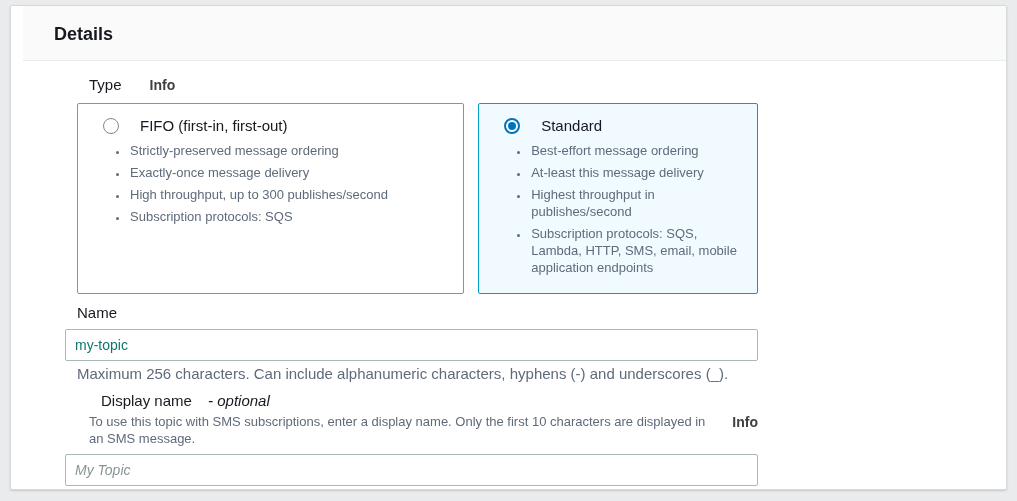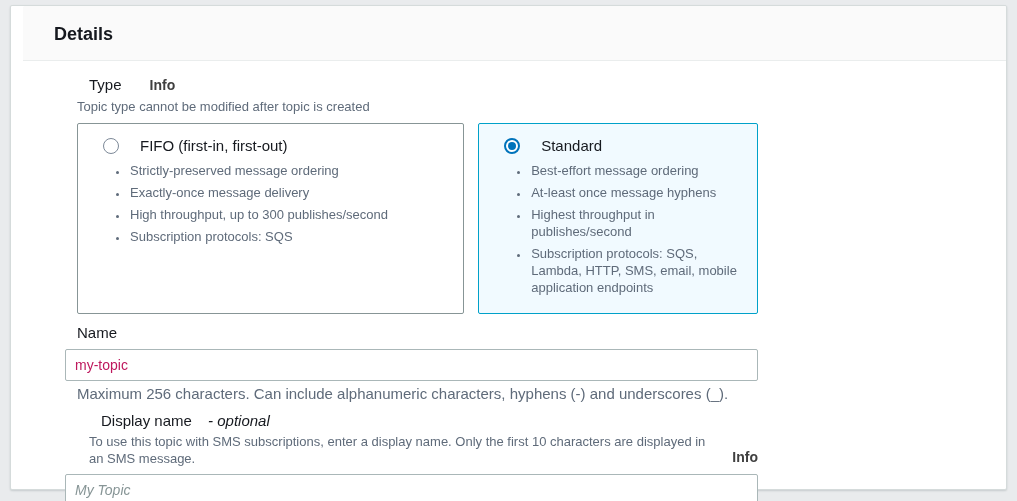--- a/index.html
+++ b/index.html
@@ -94,45 +94,44 @@
     display: block;
     width: 100%;
     height: 32px;
     margin-top: 7px;
     border: 1px solid #aab7b8;
     border-radius: 2px;
     background: #ffffff;
     padding: 4px 9px;
     font-family: "Liberation Sans", sans-serif;
     font-size: 14px;
-    color: #be185d;
+    color: #0f766e;
     outline: none;
   }
   .text-input::placeholder { color: #879596; font-style: italic; opacity: 1; }
   .field-helper { font-size: 15px; color: #5f6b7a; margin-top: 5px; line-height: 16px; }
 
-  .desc-with-info { display: flex; align-items: flex-end; }
+  .desc-with-info { display: flex; align-items: flex-start; }
 </style>
 </head>
 <body>
 
 <div class="panel">
   <div class="panel-header">
     <div class="panel-title">Details</div>
   </div>
 
   <div class="panel-body">
     <div class="form-width">
 
       <div>
         <div class="field-label-row">
           <span class="field-label">Type</span>
           <a class="info-link">Info</a>
         </div>
-        <div class="field-description">Topic type cannot be modified after topic is created</div>
 
         <div class="cards-row">
 
           <div class="option-card card-fifo">
             <div class="option-head">
               <div class="radio"></div>
               <span class="option-title">FIFO (first-in, first-out)</span>
             </div>
             <ul class="bullets">
               <li>Strictly-preserved message ordering</li>
@@ -142,21 +141,21 @@
             </ul>
           </div>
 
           <div class="option-card card-standard selected">
             <div class="option-head">
               <div class="radio checked"></div>
               <span class="option-title">Standard</span>
             </div>
             <ul class="bullets">
               <li>Best-effort message ordering</li>
-              <li>At-least once message hyphens</li>
+              <li>At-least this message delivery</li>
               <li>Highest throughput in publishes/second</li>
               <li>Subscription protocols: SQS, Lambda, HTTP, SMS, email, mobile application endpoints</li>
             </ul>
           </div>
 
         </div>
       </div>
 
       <div class="field-group">
         <div class="field-label">Name</div>

